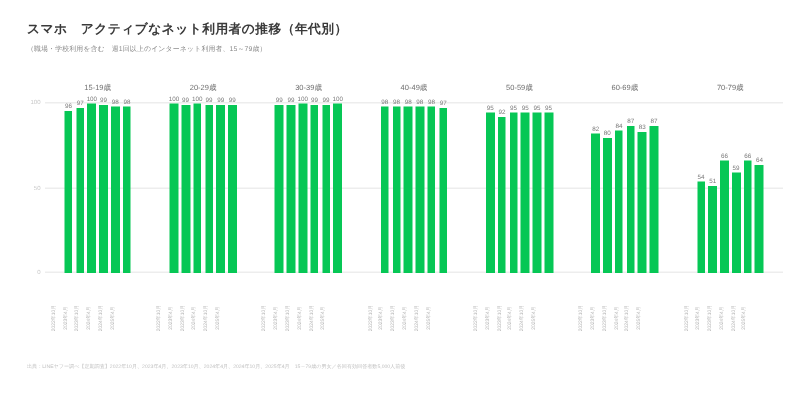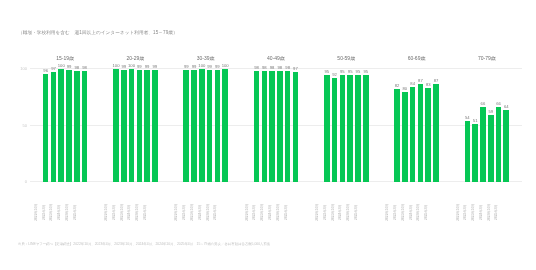--- a/index.html
+++ b/index.html
@@ -86,20 +86,21 @@
   .footnote{
     position:absolute;left:18px;top:242px;width:420px;
     font-size:3.4px;color:#c2c2c2;line-height:1.5;white-space:pre-line;
   }
 </style>
 </head>
 <body>
 
 <div id="page">
 
+  <div class="title">スマホ　アクティブなネット利用者の推移（年代別）</div>
   <div class="subtitle">（職場・学校利用を含む　週1回以上のインターネット利用者、15～79歳）</div>
 
   <div class="plot" id="plot">
     <div class="gridline" style="top:0px;"></div>
     <div class="gridline" style="top:57px;"></div>
     <div class="gridline" style="top:113px;"></div>
 
     <div class="ytick" style="top:0px;">100</div>
     <div class="ytick" style="top:57px;">50</div>
     <div class="ytick" style="top:113px;">0</div>

